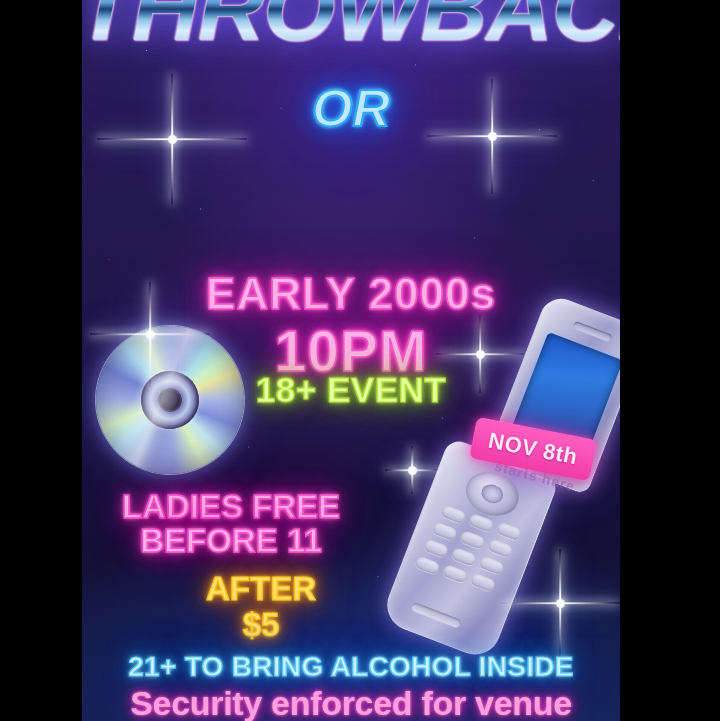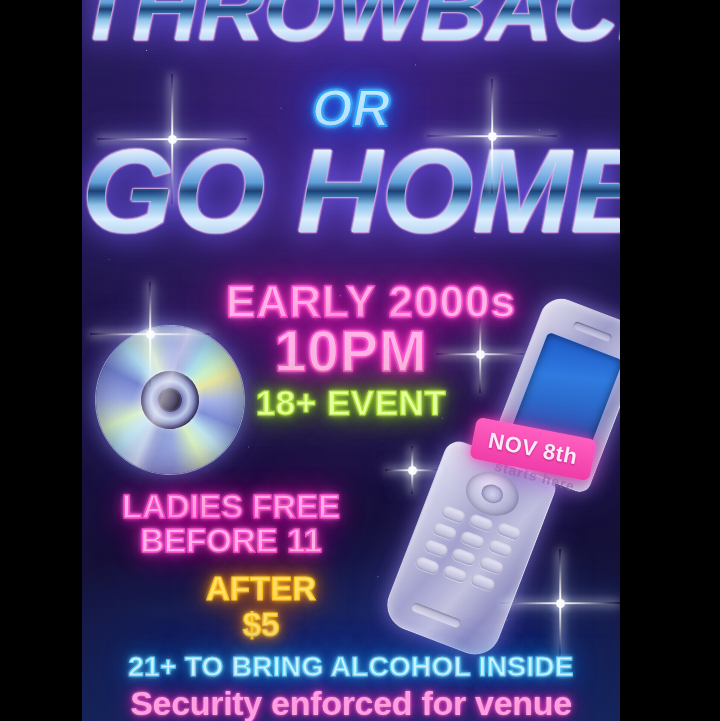--- a/index.html
+++ b/index.html
@@ -106,23 +106,23 @@
     color:#cdf2ff;
     -webkit-text-stroke:1.2px #56c9f5;
     text-shadow:0 0 4px #8fe0ff,0 0 12px #23a8ee,0 0 26px #0f73d8,0 0 44px rgba(20,110,230,.75);
   }
   .n-pink2{
     color:#ff9fe0;
     text-shadow:0 0 3px #ff7ad6,0 0 10px #ff2fbe,0 0 24px #d41496;
     font-weight:700;
   }
 
-  #t-early   { top:280px;  font-size:44px; letter-spacing:1px;margin-left:20px; }
+  #t-early   { top:272px;  font-size:44px; letter-spacing:1px; }
   #t-time    { top:322px;  font-size:57px; letter-spacing:1px; }
-  #t-event   { top:385px;  font-size:35px; letter-spacing:.5px; }
+  #t-event   { top:372px;  font-size:35px; letter-spacing:.5px; }
   #t-males   { top:440px;  font-size:38px; letter-spacing:.5px; }
   #t-ladies1 { top:490px;  font-size:33px; left:-120px; }
   #t-ladies2 { top:524px;  font-size:33px; left:-120px; }
   #t-after   { top:572px;  font-size:33px; left:-90px; }
   #t-price   { top:608px;  font-size:33px; left:-90px; }
   #t-alcohol { top:653px;  font-size:28px; letter-spacing:.3px; }
   #t-security{ top:686px;  font-size:34px; letter-spacing:-.3px;
                font-family:"Liberation Sans Narrow","Liberation Sans",sans-serif; }
 
   
@@ -247,21 +247,20 @@
 </head>
 <body>
 
 <div id="stage">
 
   <div id="poster">
     <div class="stars"></div>
 
     <div class="chrome" id="ttl-throwback">THROWBACK</div>
     <div id="ttl-or">OR</div>
-    <div class="chrome" id="ttl-gohome">GO HOME</div>
 
     <div id="cd"></div>
     <div id="cd-sheen"></div>
 
     <div id="phone">
       <div id="phone-bottom">
         <div id="phone-dpad"></div>
         <div class="kp" style="left:18px;top:64px"></div>
         <div class="kp" style="left:47px;top:62px"></div>
         <div class="kp" style="left:76px;top:60px"></div>

